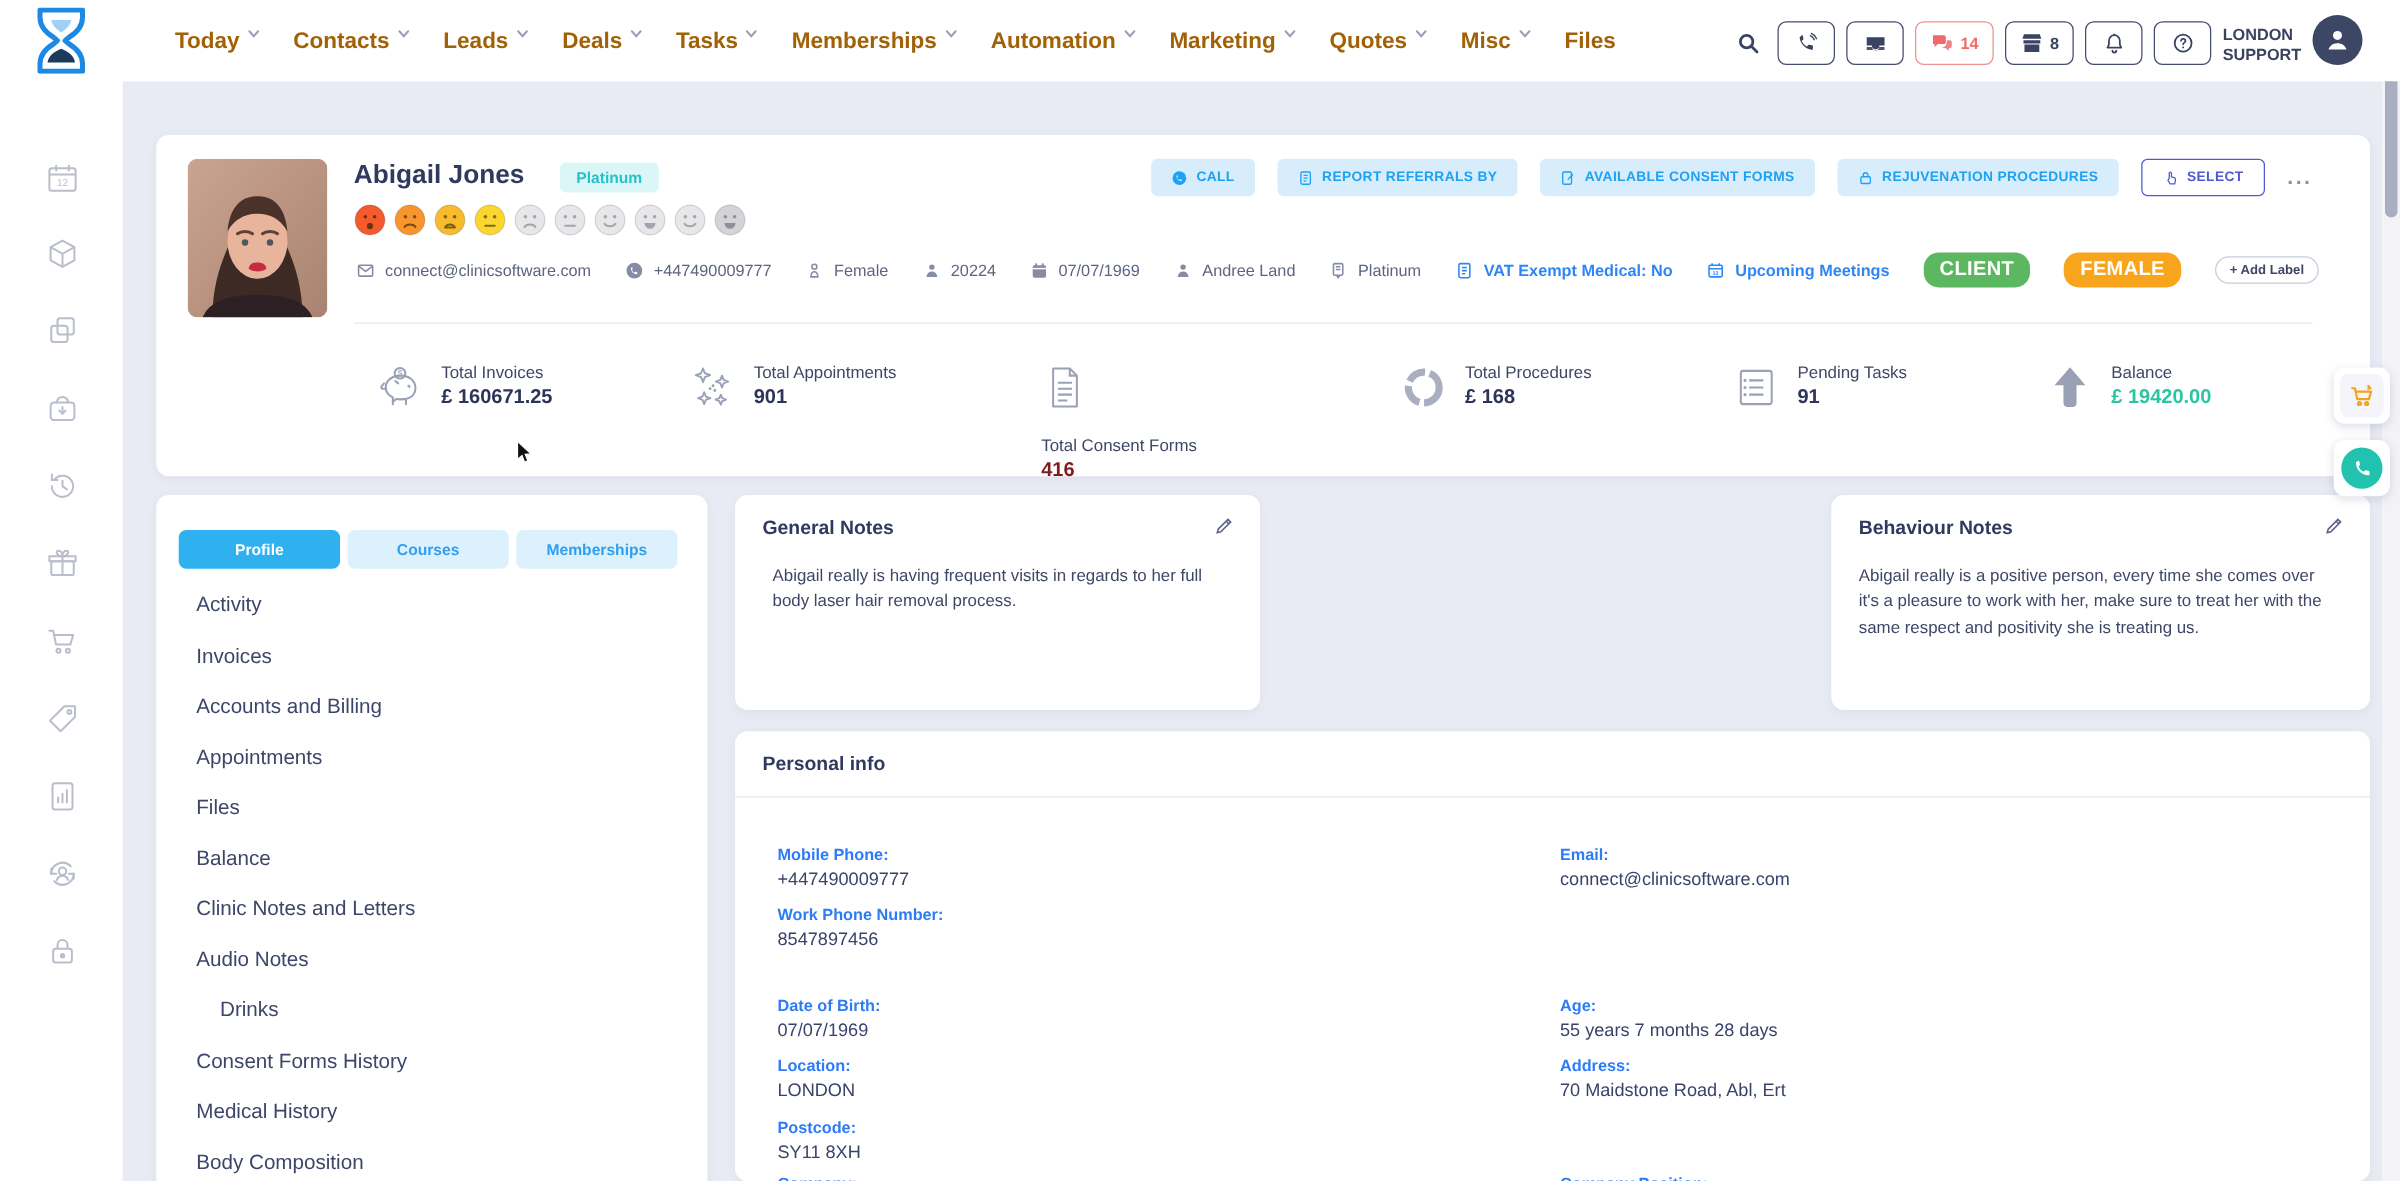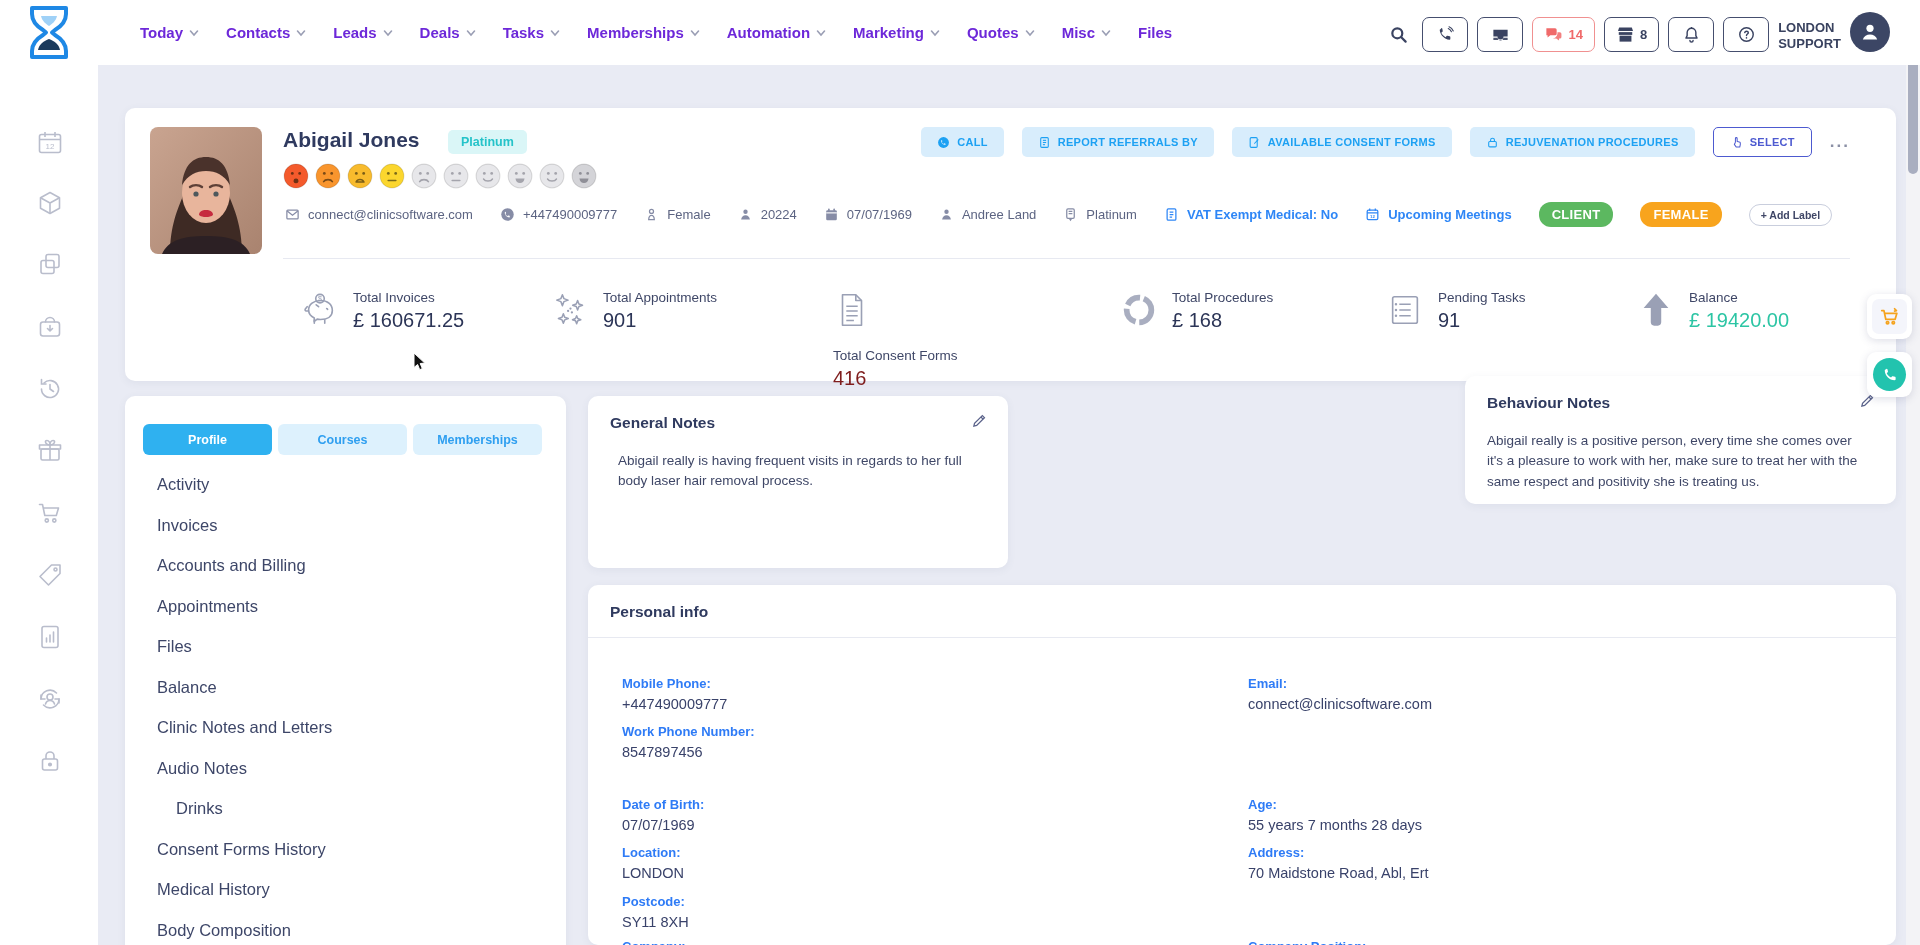--- a/index.html
+++ b/index.html
@@ -5,21 +5,21 @@
   * { margin:0; padding:0; box-sizing:border-box; }
   html,body { width:1920px; height:945px; overflow:hidden; background:#fff;
     font-family:"Liberation Sans", sans-serif; }
   .abs { position:absolute; }
   #stage { position:relative; width:1920px; height:945px; background:#fff; }
 
   
   #navbar { left:0; top:0; width:1920px; height:65px; background:#fff; z-index:5; }
   #logo { left:24px; top:6px; width:50px; height:53px; cursor:pointer; }
   #main-nav { left:140px; top:0; height:65px; display:flex; align-items:center; gap:27px; }
-  .nav-item { display:flex; align-items:center; gap:6px; color:#6d28d9; font-size:15px;
+  .nav-item { display:flex; gap:6px; color:#a16207; font-size:18px;
     font-weight:600; cursor:pointer; white-space:nowrap; }
   .nav-item svg { width:10px; height:10px; color:#9a9eb4; }
   #nav-right { right:30px; top:15px; display:flex; align-items:flex-end; gap:9px; }
   .icon-btn { width:46px; height:35px; border:1px solid #454e6e; border-radius:7px;
     display:flex; align-items:center; justify-content:center; gap:5px; color:#3a4361;
     background:#fff; cursor:pointer; font-size:13px; font-weight:700; }
   .icon-btn svg { width:19px; height:19px; }
   .icon-btn.wide { width:auto; padding:0 11px; }
   .icon-btn.alert { border-color:#f09090; color:#f06a6a; }
   #search-btn { border:none; width:30px; }
@@ -45,29 +45,29 @@
   #patient-name { left:158px; top:20px; font-size:21px; font-weight:700; color:#2f3a5f; }
   #tier-badge { left:323px; top:22px; background:#daf6f7; color:#25c3c9; font-size:12.5px;
     font-weight:600; padding:5px 13px; border-radius:5px; }
   #mood-row { left:158px; top:55px; display:flex; gap:6px; }
   .mood { width:26px; height:26px; cursor:pointer; }
   #contact-row { left:160px; top:94px; display:flex; align-items:center; gap:27px; }
   .c-item { display:flex; align-items:center; gap:8px; font-size:13px; color:#5c6482; cursor:default; }
   .c-item svg { width:15px; height:15px; color:#868ca6; flex:none; }
   .c-item.link { color:#2e86f6; font-weight:600; cursor:pointer; }
   .c-item.link svg { color:#2e86f6; }
-  .chip { border-radius:12px; color:#fff; font-size:13px; font-weight:700; padding:5px 13px;
+  .chip { border-radius:12px; color:#fff; font-size:16px; font-weight:700; padding:5px 13px;
     letter-spacing:.3px; cursor:pointer; }
   #add-label { border:1px solid #c9cedd; border-radius:12px; background:#fff; color:#3f4666;
     font-size:10.5px; font-weight:600; padding:4px 11px; cursor:pointer; }
   #profile-divider { left:158px; top:150px; width:1567px; height:1px; background:#e7e9f1; }
   .stat { position:absolute; top:182px; display:flex; gap:14px; align-items:flex-start; }
   .stat svg { width:38px; height:40px; color:#9aa0b5; flex:none; }
   .stat .lbl { font-size:13.5px; color:#3f4767; margin-bottom:4px; }
-  .stat .val { font-size:20px; font-weight:400; color:#2c3557; }
+  .stat .val { font-size:16px; font-weight:700; color:#2c3557; }
   #action-row { position:absolute; right:46px; top:19px; display:flex; gap:18px; align-items:center; }
   .action-btn { background:#d8edfc; color:#1da1f3; border:none; border-radius:5px; height:30px;
     padding:0 16px; font-size:11px; font-weight:700; letter-spacing:.3px; display:flex;
     align-items:center; gap:7px; cursor:pointer; font-family:inherit; white-space:nowrap; }
   .action-btn svg { width:13px; height:13px; }
   #select-btn { background:#fff; border:1px solid #4d5ad0; color:#4d5ad0; }
   #more-btn { color:#8b90a5; font-size:17px; font-weight:700; letter-spacing:2px; cursor:pointer;
     background:none; border:none; }
 
   
@@ -593,21 +593,21 @@
     </div>
 
   <div class="card" id="general-card" style="left:588px;top:396px;width:420px;height:172px;">
     <div class="note-title">General Notes</div>
     <svg class="pencil" viewBox="0 0 24 24" fill="none" stroke="currentColor" stroke-width="1.8">
         <path d="M4 20l1-4L16 5l3 3L8 19l-4 1z"></path>
         <path d="M14 7l3 3"></path>
       </svg>
     <div class="note-body">Abigail really is having frequent visits in regards to her full body laser hair removal process.</div>
   </div>
-  <div class="card" id="behaviour-card" style="left:1465px;top:376px;width:431px;height:128px;">
+  <div class="card" id="behaviour-card" style="left:1465px;top:396px;width:431px;height:172px;">
     <div class="note-title">Behaviour Notes</div>
     <svg class="pencil" viewBox="0 0 24 24" fill="none" stroke="currentColor" stroke-width="1.8">
         <path d="M4 20l1-4L16 5l3 3L8 19l-4 1z"></path>
         <path d="M14 7l3 3"></path>
       </svg>
     <div class="note-body" style="left:22px;">Abigail really is a positive person, every time she comes over it's a pleasure to work with her, make sure to treat her with the same respect and positivity she is treating us.</div>
   </div>
 
   <div class="card" id="personal-card">
     <div class="abs" id="pi-title">Personal info</div>

